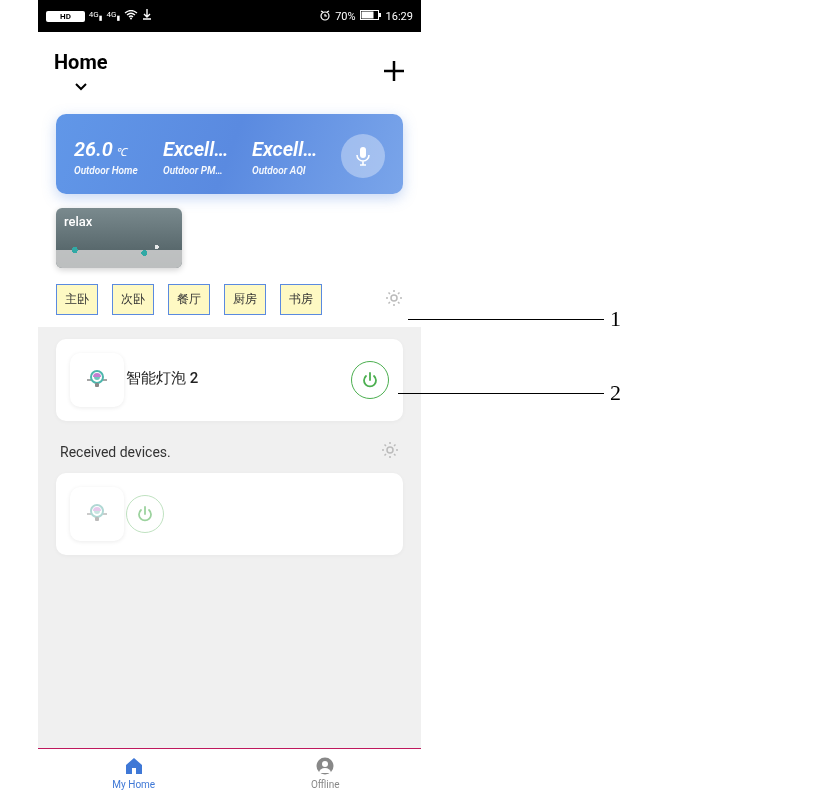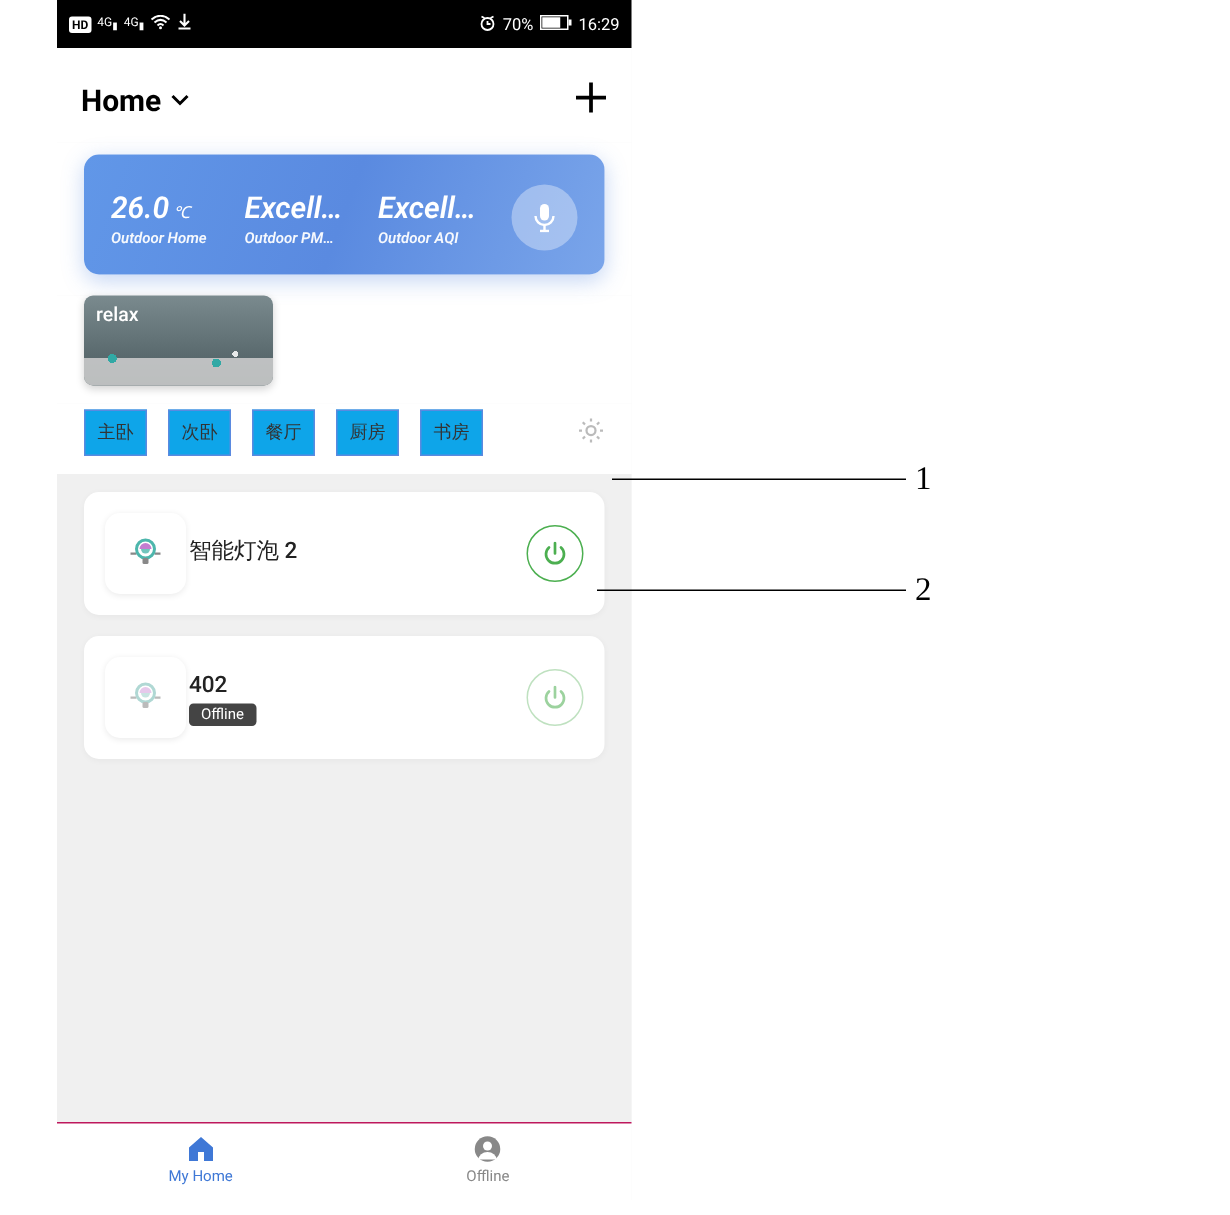--- a/index.html
+++ b/index.html
@@ -3,25 +3,25 @@
   <meta charset="utf-8">
   <style>
     * { margin: 0; padding: 0; box-sizing: border-box; font-family: -apple-system, BlinkMacSystemFont, "Segoe UI", Roboto, sans-serif; }
     body { background: #fff; width: 820px; height: 810px; position: relative; }
     .phone-container { width: 383px; height: 800px; background: #f5f5f5; position: absolute; left: 38px; top: 0; display: flex; flex-direction: column; }
     
     
     .status-bar { background: #000; color: #fff; height: 32px; display: flex; align-items: center; justify-content: space-between; padding: 0 8px; font-size: 11px; }
     .status-left { display: flex; align-items: center; gap: 4px; }
     .status-right { display: flex; align-items: center; gap: 4px; }
-    .hd-badge { background: #fff; color: #000; font-size: 8px; font-weight: bold; padding: 1px 2px; border-radius: 2px; }
+    .hd-badge { background: #fff; color: #000; font-size: 8px; font-weight: bold; padding: 1px 14px; border-radius: 2px; }
     
     
     .header { display: flex; align-items: center; justify-content: space-between; padding: 18px 16px 12px; background: #fff; }
-    .home-selector { display: flex; align-items: center; gap: 6px; font-size: 20px; font-weight: 700; }
+    .home-selector { display: flex; align-items: center; gap: 6px; font-size: 20px; font-weight: 700; flex-direction: column; }
     .chevron-down { font-size: 12px; }
     .plus-icon { font-size: 28px; font-weight: 300; }
     
     
     .weather-card { margin: 8px 18px 14px; background: linear-gradient(110deg, #6197e8 0%, #5a8ae0 50%, #7aa5ea 100%); border-radius: 10px; padding: 20px 18px 16px; display: flex; align-items: center; gap: 14px; color: #fff; position: relative; box-shadow: 0 4px 14px rgba(90,138,224,0.35); }
     .weather-col { flex: 1; min-width: 0; font-style: italic; }
     .weather-val { font-size: 20px; font-weight: 600; white-space: nowrap; overflow: hidden; text-overflow: ellipsis; }
     .weather-val .unit { font-size: 11px; margin-left: 3px; font-weight: 400; }
     .weather-label { font-size: 10px; margin-top: 4px; font-weight: 600; opacity: 0.95; white-space: nowrap; overflow: hidden; text-overflow: ellipsis; }
     .mic-btn { width: 44px; height: 44px; border-radius: 50%; background: rgba(255,255,255,0.35); display: flex; align-items: center; justify-content: center; flex-shrink: 0; }
@@ -32,21 +32,21 @@
     .scene-card::before { content: ""; position: absolute; inset: 0; background: 
       radial-gradient(circle at 15% 70%, #2bb5b0 3px, transparent 3px),
       radial-gradient(circle at 70% 75%, #2bb5b0 3px, transparent 3px),
       radial-gradient(circle at 80% 65%, #fff 2px, transparent 2px),
       linear-gradient(to top, #d0d0d0 18px, transparent 18px);
       opacity: 0.85; }
     .scene-label { position: absolute; top: 6px; left: 8px; color: #fff; font-size: 13px; font-weight: 500; z-index: 2; }
     
     
     .room-tabs { display: flex; gap: 14px; padding: 4px 18px 12px; background: #fff; align-items: center; }
-    .room-tab { border: 1.5px solid #5a8ae0; padding: 6px 8px; font-size: 12px; color: #333; background: #0ea5e9; }
+    .room-tab { border: 1.5px solid #5a8ae0; padding: 6px 8px; font-size: 12px; color: #333; background: #fef9c3; }
     .gear-icon-small { color: #bbb; margin-left: auto; }
     
     
     .device-area { flex: 1; background: #f0f0f0; padding: 12px 18px; overflow-y: auto; }
     .device-card { background: #fff; border-radius: 10px; padding: 14px; display: flex; align-items: center; gap: 2px; box-shadow: 0 1px 4px rgba(0,0,0,0.04); margin-bottom: 14px; }
     .device-icon-box { width: 54px; height: 54px; border-radius: 10px; box-shadow: 0 1px 4px rgba(0,0,0,0.08); display: flex; align-items: center; justify-content: center; background: #fff; }
     .device-info { flex: 1; }
     .device-name { font-size: 15px; font-weight: 500; color: #222; margin-bottom: 4px; }
     .device-sub { font-size: 12px; color: #999; display: flex; gap: 10px; align-items: center; }
     .offline-badge { background: #444; color: #fff; font-size: 10px; padding: 2px 8px; border-radius: 3px; }
@@ -181,37 +181,40 @@
       <div class="device-info">
         <div class="device-name">智能灯泡 2</div>
       </div>
       <div class="power-btn">
         <svg width="16" height="16" viewBox="0 0 16 16">
             <path d="M8 1 V8 M4 4 a6 6 0 1 0 8 0" stroke="#4caf50" stroke-width="1.8" fill="none" stroke-linecap="round"></path>
           </svg>
       </div>
     </div>
 
+    <div class="section-row">
+      <div class="section-title">Received devices.</div>
+      <span>
+        <svg width="18" height="18" viewBox="0 0 18 18">
+            <circle cx="9" cy="9" r="3" stroke="#bbb" stroke-width="1.5" fill="none"></circle>
+            <path d="M9 1 V3 M9 15 V17 M1 9 H3 M15 9 H17 M3.5 3.5 L5 5 M13 13 L14.5 14.5 M3.5 14.5 L5 13 M13 5 L14.5 3.5" stroke="#bbb" stroke-width="1.5"></path>
+          </svg>
+      </span>
+    </div>
 
     <div class="device-card">
       <div class="device-icon-box">
         <svg width="28" height="28" viewBox="0 0 28 28">
           <path d="M4 14 H8 M20 14 H24" stroke="#bbb" stroke-width="1.5"></path>
           <circle cx="14" cy="11" r="6" fill="none" stroke="#b0d8d4" stroke-width="2"></circle>
           <path d="M10 11 a4 4 0 0 1 8 0" fill="#ce93d8" opacity="0.5"></path>
           <path d="M11 11 a3 3 0 0 0 6 0" fill="#b0d8d4" opacity="0.7"></path>
           <rect x="12" y="17" width="4" height="4" fill="#bbb" rx="1"></rect>
         </svg>
       </div>
-      <div class="device-info">
-        <div class="device-name">402</div>
-        <div class="device-sub">
-          <span class="offline-badge">Offline</span>
-        </div>
-      </div>
       <div class="power-btn dim">
         <svg width="16" height="16" viewBox="0 0 16 16">
             <path d="M8 1 V8 M4 4 a6 6 0 1 0 8 0" stroke="#4caf50" stroke-width="1.8" fill="none" stroke-linecap="round"></path>
           </svg>
       </div>
     </div>
   </div>
 
   <div class="bottom-nav">
     <div class="nav-item active">

